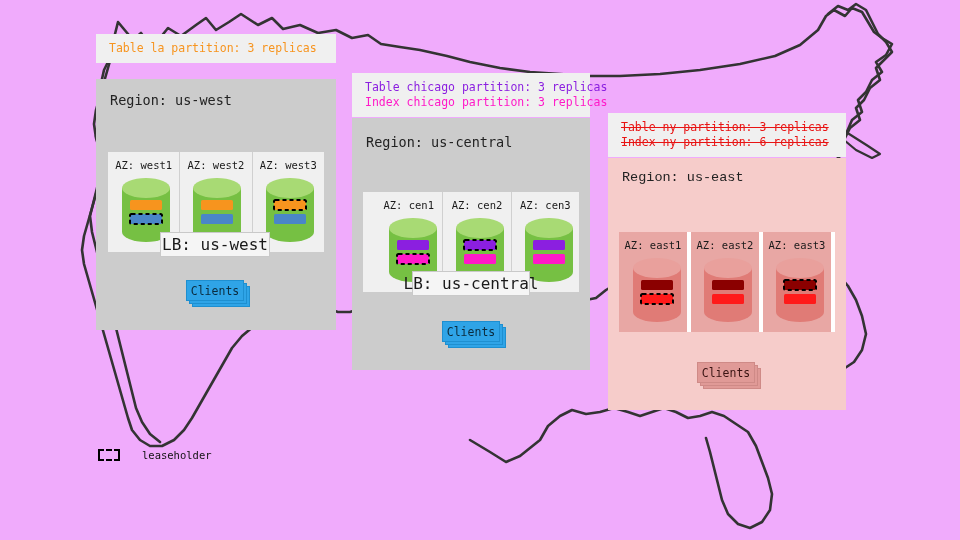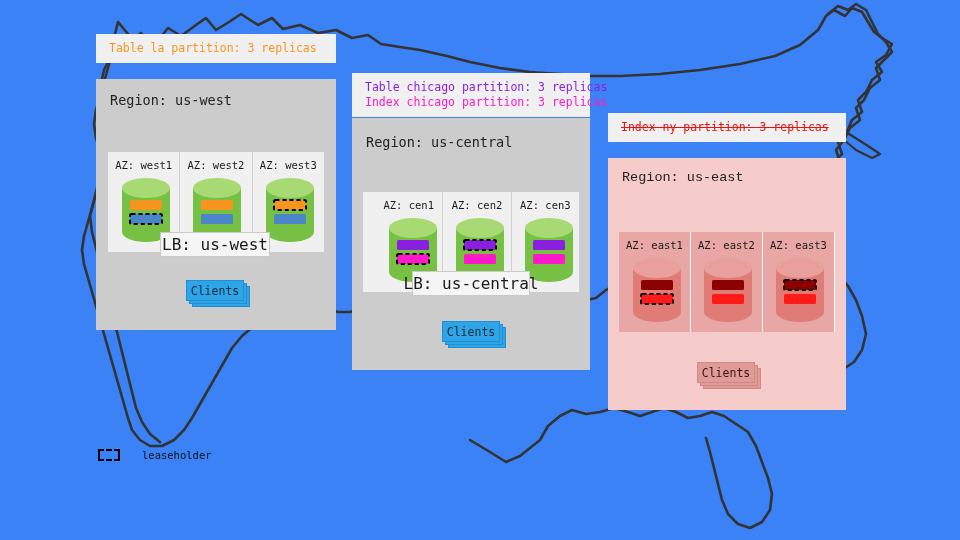--- a/index.html
+++ b/index.html
@@ -3,21 +3,21 @@
 <meta charset="utf-8">
 <style>
   * { box-sizing: border-box; }
   html, body {
     margin: 0; padding: 0;
     width: 960px; height: 540px;
     background: #ffffff;
     font-family: "DejaVu Sans Mono", "Liberation Mono", monospace;
     overflow: hidden;
   }
-  #stage { position: relative; width: 960px; height: 540px; background:#3b82f6; }
+  #stage { position: relative; width: 960px; height: 540px; background:#f0abfc; }
 
   
   #map-layer { position:absolute; left:0; top:0; width:960px; height:540px; }
 
   
   .hdr-box {
     position: absolute;
     background: #f0f0f0;
     padding: 7px 11px 7px 13px;
     line-height: 1.32;
@@ -48,21 +48,21 @@
     margin-top: 40px;
   }
   .az-strip.east { background: #e8a7a4; }
 
   .az {
     position: relative;
     flex: 1 1 0;
     border-right: 1px solid #d0d0d0;
   }
   .az:last-child { border-right: none; }
-  .az-strip.east .az { border-right: 1px solid #ffffff; }
+  .az-strip.east .az { border-right: 4px solid #ffffff; }
 
   .az-label {
     position:absolute; top: 7px; left:0; right:0;
     text-align:center;
     font-size: 10.5px;
     color:#1a1a1a;
     white-space:nowrap;
   }
 
   
@@ -292,21 +292,22 @@
 
   <div class="lb-box" style="left:412px; top:271px; width:118px; height:25px;">LB: us-central</div>
 
   <div class="clients-stack" style="left:442px; top:321px; width:70px; height:30px;">
     <div class="clients-shadow" style="left:6px; top:6px; width:58px; height:21px; background:#2fa4e7; border:1px solid #1e8fd0;"></div>
     <div class="clients-shadow" style="left:3px; top:3px; width:58px; height:21px; background:#2fa4e7; border:1px solid #1e8fd0;"></div>
     <div class="clients-box" style="left:0; top:0; width:58px; height:21px; background:#2fa4e7; border:1px solid #1e8fd0; color:#0b2b3d;">Clients</div>
   </div>
 
   <div class="hdr-box" style="left:608px; top:113px; width:238px;">
-    <div class="hdr-line struck" style="color:#e81313">Index ny partition: 3 replicas</div>
+    <div class="hdr-line struck" style="color:#e81313">Table ny partition: 3 replicas</div>
+    <div class="hdr-line struck" style="color:#e81313">Index ny partition: 6 replicas</div>
   </div>
 
   <div class="region east" style="left:608px; top:158px; width:238px; height:252px;">
     <div class="region-title" style="top:12px;font-family:Liberation Mono, monospace;">Region: us-east</div>
   </div>
 
   <div class="az-strip east" style="left:619px; top:192px; width:216px; height:100px;">
     <div class="az">
       <div class="az-label">AZ: east1</div>
       <div class="cyl" style="left:12px; top:24px;">

